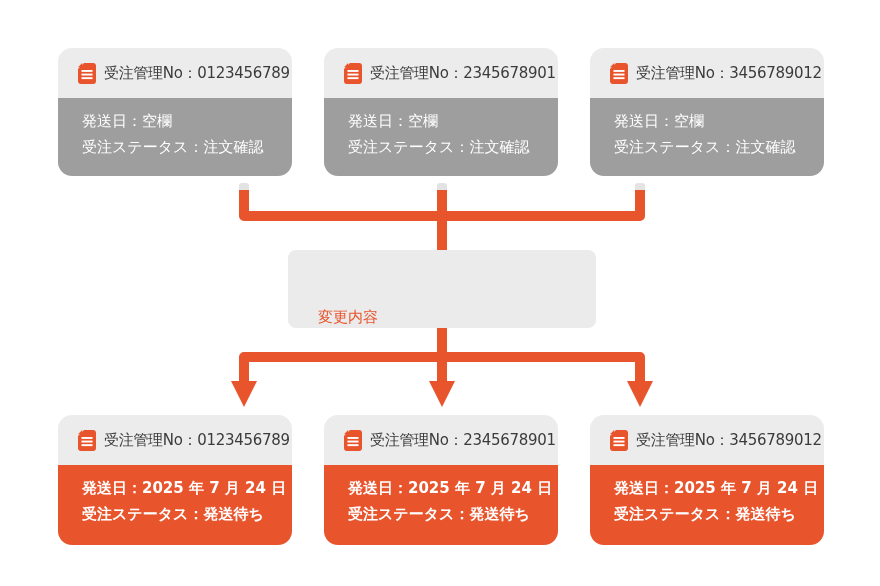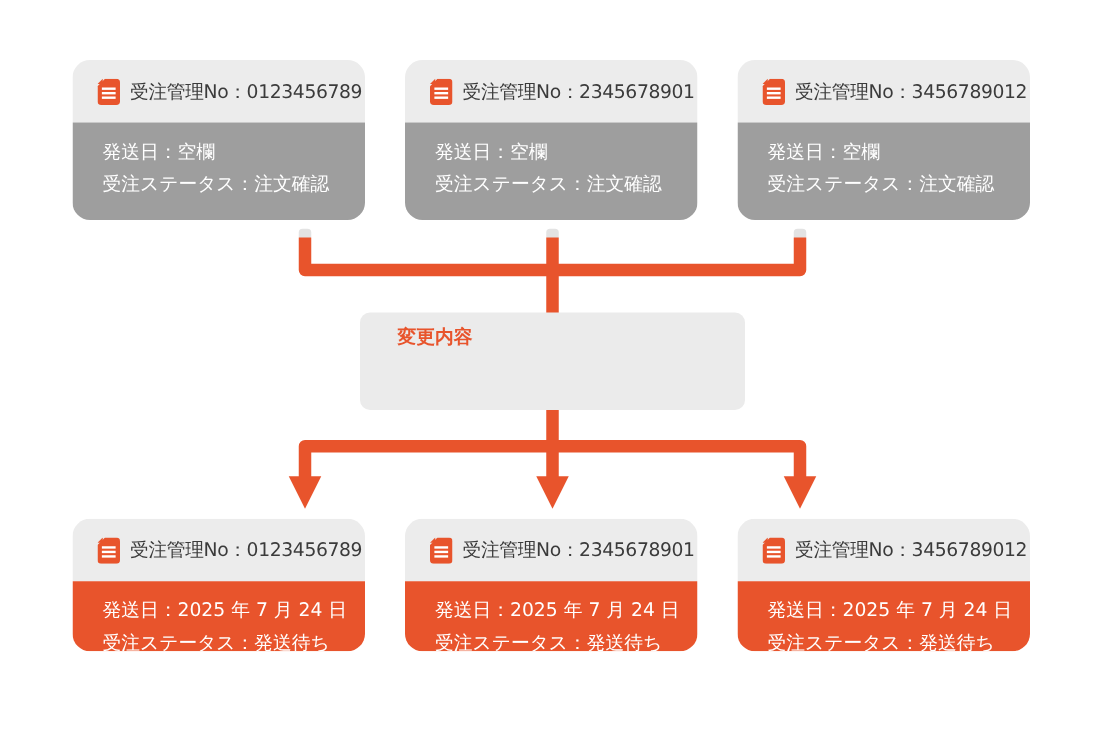--- a/index.html
+++ b/index.html
@@ -20,33 +20,33 @@
   .card__order-no {
     color:#3B3B3B; font-size:15px; font-weight:500; margin-left:8px;
     white-space:nowrap; letter-spacing:-0.3px;text-align:right;
   }
   .doc-icon { display:inline-flex; flex:0 0 auto; }
   .card__body {
     box-sizing:border-box; padding:10px 0 0 24px; color:#ffffff;
     font-size:15px; line-height:26px; white-space:nowrap;
   }
   .card__body--gray   { background:#9E9E9E; height:78px; font-weight:500; }
-  .card__body--orange { background:#E8542C; height:56px; font-weight:400; }
+  .card__body--orange { background:#E8542C; height:80px; font-weight:700; }
 
   .connector-layer {
     position:absolute; left:0; top:0; width:880px; height:586px;
     pointer-events:none;
   }
   .info-box {
     position:absolute; left:288px; top:250px; width:308px; height:78px;
     background:#EBEBEB; border-radius:8px; box-sizing:border-box;
     padding:8px 0 0 30px; color:#E8542C; font-size:15px; line-height:23px;
     white-space:nowrap;
   }
-  .info-box__title { font-weight:700; }
+  .info-box__title { font-weight:400;margin-top:48px; }
   .info-box__line .b { font-weight:700; }
 </style>
 </head>
 <body>
 
 <div class="stage">
 
   <div class="card card--before" style="left:58px">
     <div class="card__header">
       <span class="doc-icon">

